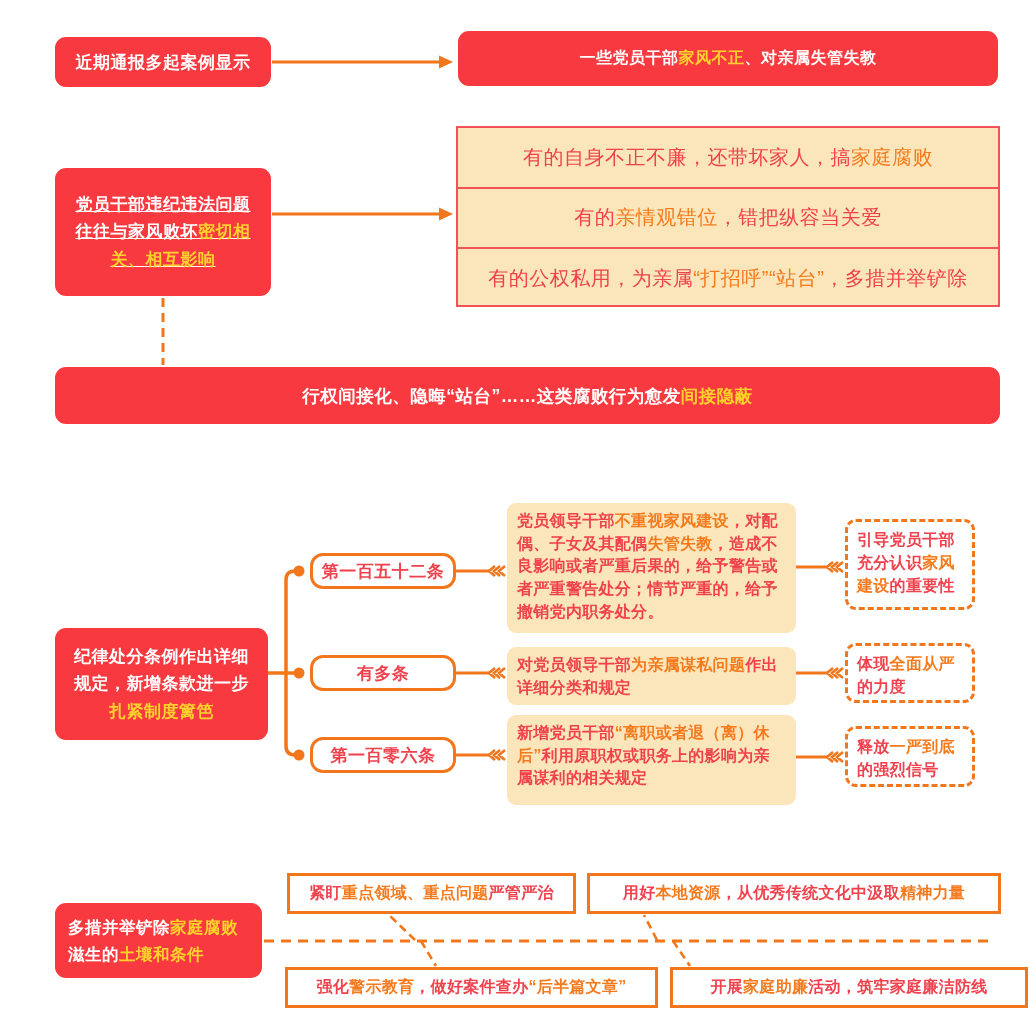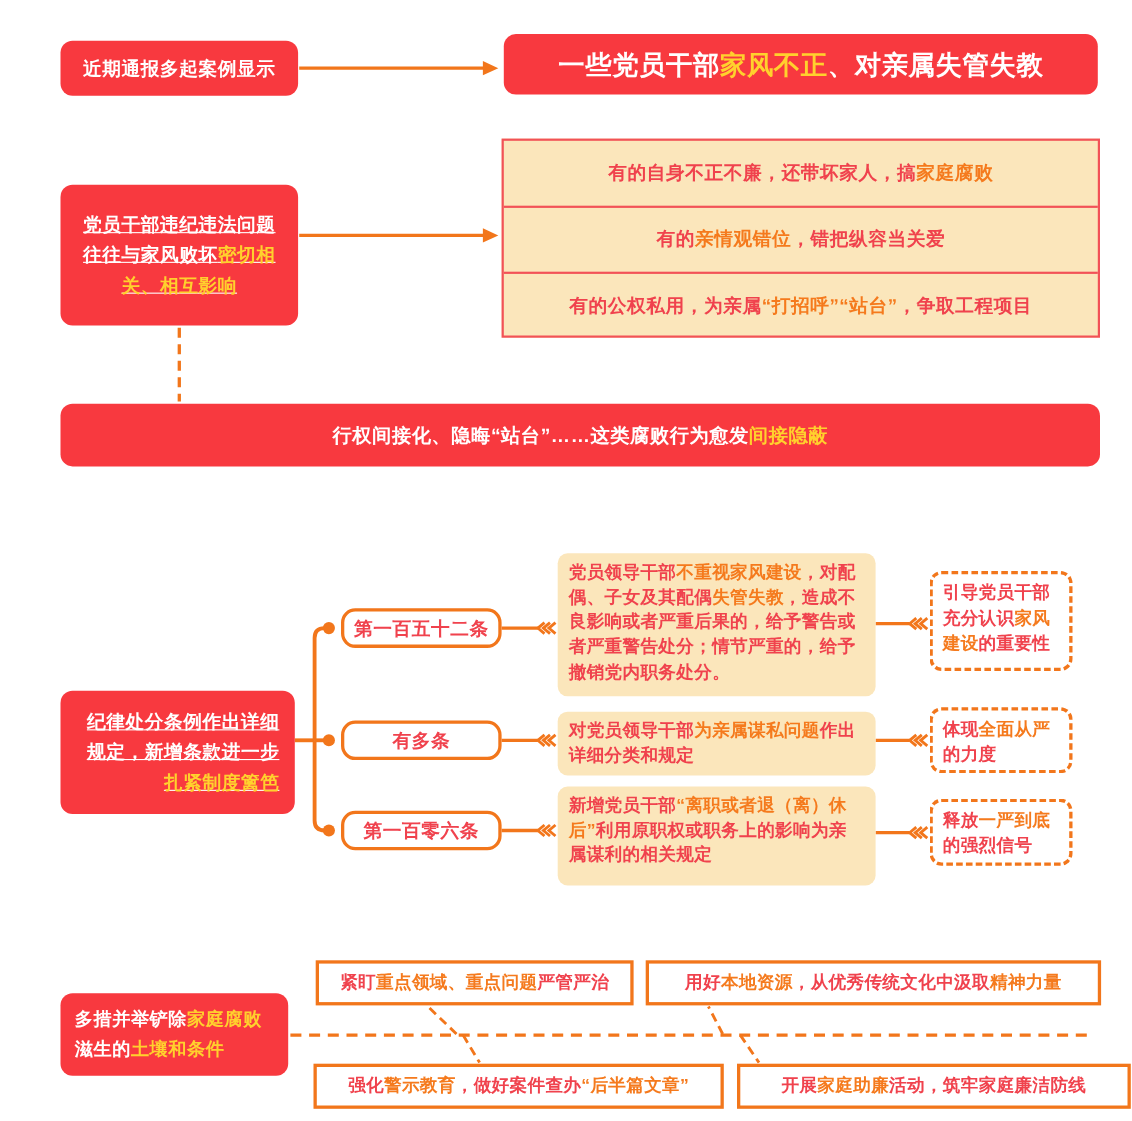--- a/index.html
+++ b/index.html
@@ -9,21 +9,21 @@
   svg.layer{position:absolute;left:0;top:0;z-index:1;}
   .box{z-index:2;font-weight:700;}
 
   .red-box{background:#f8393f;border-radius:11px;color:#fff;
            display:flex;align-items:center;justify-content:center;
            text-align:center;letter-spacing:.5px;}
   .red-box.align-left{justify-content:flex-start;text-align:left;}
 
   .cream-panel{background:#fbe6bb;border:2px solid #f25257;}
   .cream-panel .panel-row{height:58.5px;display:flex;align-items:center;justify-content:center;
-           font-weight:700;font-size:17px;letter-spacing:.5px;}
+           font-weight:400;font-size:20px;letter-spacing:.5px;}
   .cream-panel .panel-row + .panel-row{border-top:2px solid #f25257;text-align:center;}
 
   .label-box{background:#fff;border:3px solid #f2761b;border-radius:13px;
            display:flex;align-items:center;justify-content:center;
            font-size:17px;letter-spacing:.5px;}
   .cream-box{background:#fbe6bb;border-radius:9px;font-size:16px;line-height:1.42;
            padding:7px 10px;letter-spacing:.3px;}
   .dash-box{background:#fff;border:3px dashed #f2761b;border-radius:11px;
            font-size:16px;line-height:1.45;padding:6px 9px;letter-spacing:.3px;}
   .measure-box{background:#fff;border:3px solid #f2761b;
@@ -90,45 +90,45 @@
       <path d="M421 941 L436 966" stroke-width="2.6" stroke-dasharray="8 5"></path>
       <path d="M657 940 L644 915" stroke-width="2.6" stroke-dasharray="8 5"></path>
       <path d="M673 941 L690 966" stroke-width="2.6" stroke-dasharray="8 5"></path>
     </g>
   </svg>
 
   <div class="abs box red-box" style="left:55px;top:37px;width:216px;height:50px;font-size:17px;">
       <span><span class="seg-w">近期通报多起案例显示</span></span>
     </div>
 
-  <div class="abs box red-box" style="left:458px;top:31px;width:540px;height:55px;font-size:24px;">
+  <div class="abs box red-box" style="left:458px;top:31px;width:540px;height:55px;font-size:16px;">
       <span><span class="seg-w">一些党员干部</span><span class="seg-y">家风不正</span><span class="seg-w">、对亲属失管失教</span></span>
     </div>
 
   <div class="abs box red-box" style="left:55px;top:168px;width:216px;height:128px;font-size:17px;line-height:1.6;padding:0 12px;text-decoration:underline;">
       <span><span class="seg-w">党员干部违纪违法问题往往与家风败坏</span><span class="seg-y">密切相关、相互影响</span></span>
     </div>
 
   <div class="abs box cream-panel" style="left:456px;top:126px;width:544px;height:181px;">
     <div class="panel-row">
         <span><span class="seg-r">有的自身不正不廉，还带坏家人，搞</span><span class="seg-o">家庭腐败</span></span>
       </div>
     <div class="panel-row">
         <span><span class="seg-r">有的</span><span class="seg-o">亲情观错位</span><span class="seg-r">，错把纵容当关爱</span></span>
       </div>
     <div class="panel-row">
-        <span><span class="seg-r">有的公权私用，为亲属</span><span class="seg-o">“打招呼”“站台”</span><span class="seg-r">，争取工程项目</span></span>
+        <span><span class="seg-r">有的公权私用，为亲属</span><span class="seg-o">“打招呼”“站台”</span><span class="seg-r">，多措并举铲除</span></span>
       </div>
   </div>
 
   <div class="abs box red-box" style="left:55px;top:367px;width:945px;height:57px;font-size:17.5px;">
       <span><span class="seg-w">行权间接化、隐晦“站台”……这类腐败行为愈发</span><span class="seg-y">间接隐蔽</span></span>
     </div>
 
-  <div class="abs box red-box align-left" style="left:55px;top:628px;width:213px;height:112px;font-size:17px;line-height:1.6;padding:0 14px;text-align:right;text-decoration:underline;">
+  <div class="abs box red-box align-left" style="left:55px;top:628px;width:213px;height:112px;font-size:17px;line-height:1.6;padding:0 14px;text-align:center;">
       <span><span class="seg-w">纪律处分条例作出详细规定，新增条款进一步</span><span class="seg-y">扎紧制度篱笆</span></span>
     </div>
 
   <div class="abs box label-box" style="left:310px;top:553px;width:146px;height:36px;">
       <span><span class="seg-r">第一百五十二条</span></span>
     </div>
   <div class="abs box cream-box" style="left:507px;top:503px;width:289px;height:130px;"><span><span class="seg-r">党员领导干部</span><span class="seg-o">不重视家风建设</span><span class="seg-r">，对配偶、子女及其配偶</span><span class="seg-o">失管失教</span><span class="seg-r">，造成不良影响或者严重后果的，给予警告或者严重警告处分；情节严重的，给予撤销党内职务处分。</span></span></div>
   <div class="abs box dash-box" style="left:845px;top:519px;width:130px;height:91px;"><span><span class="seg-r">引导党员干部充分认识</span><span class="seg-o">家风建设</span><span class="seg-r">的重要性</span></span></div>
 
   <div class="abs box label-box" style="left:310px;top:655px;width:146px;height:36px;">

